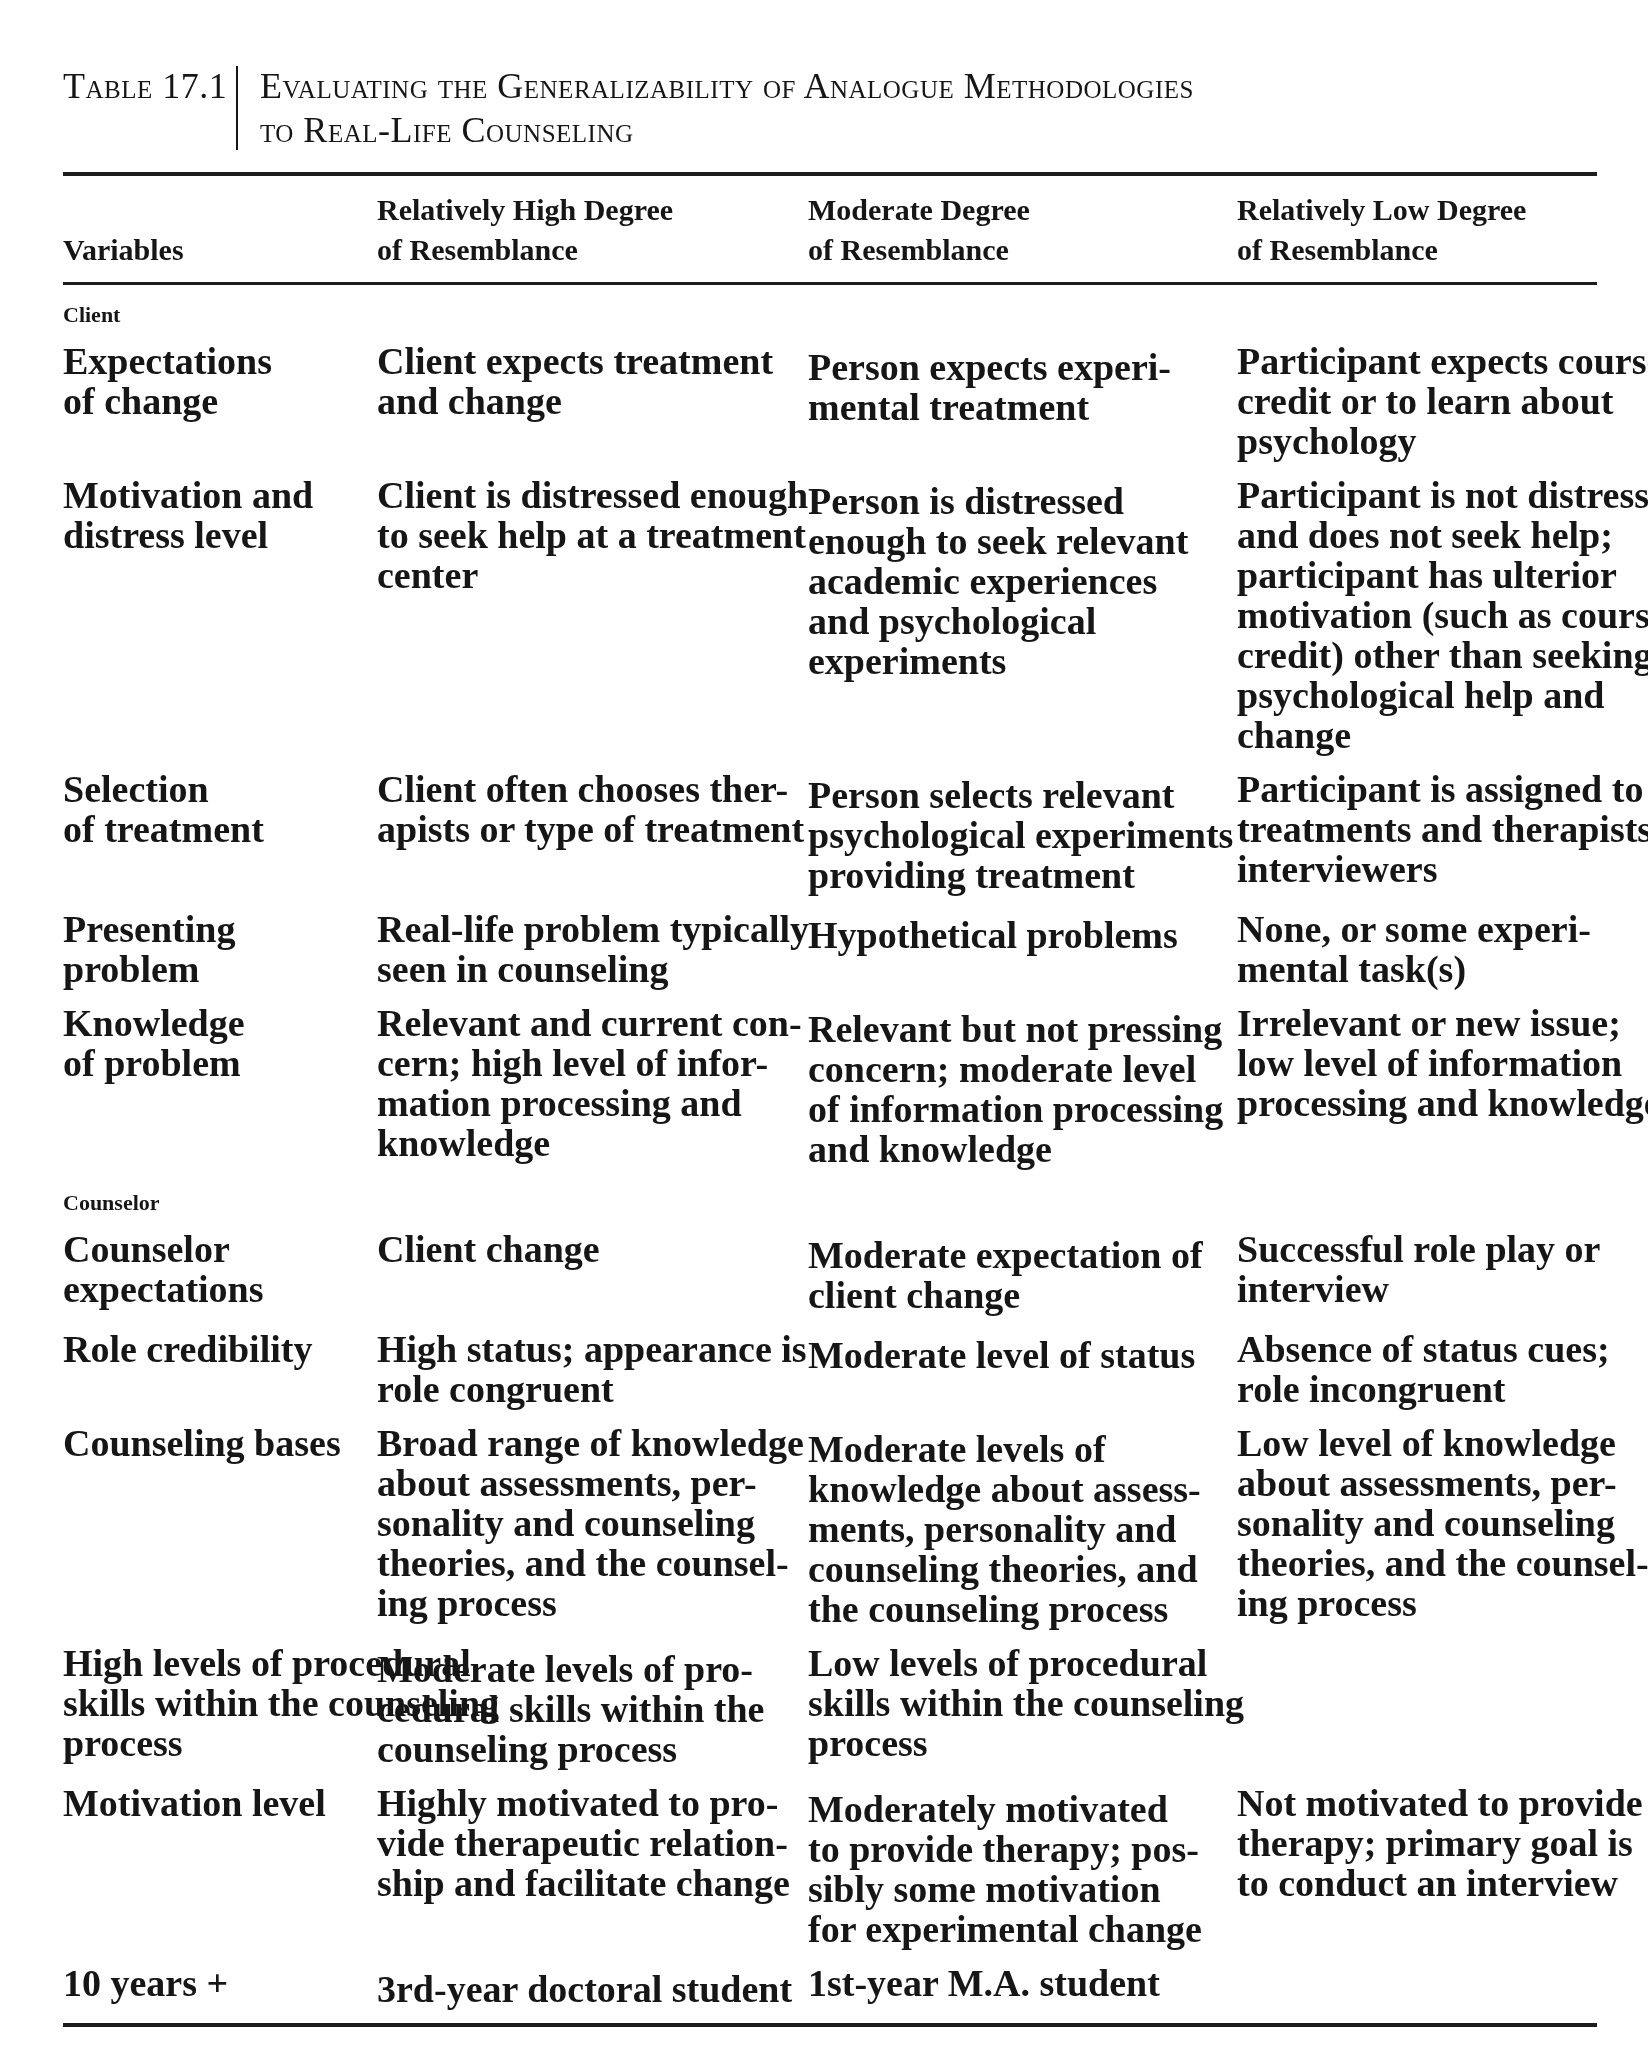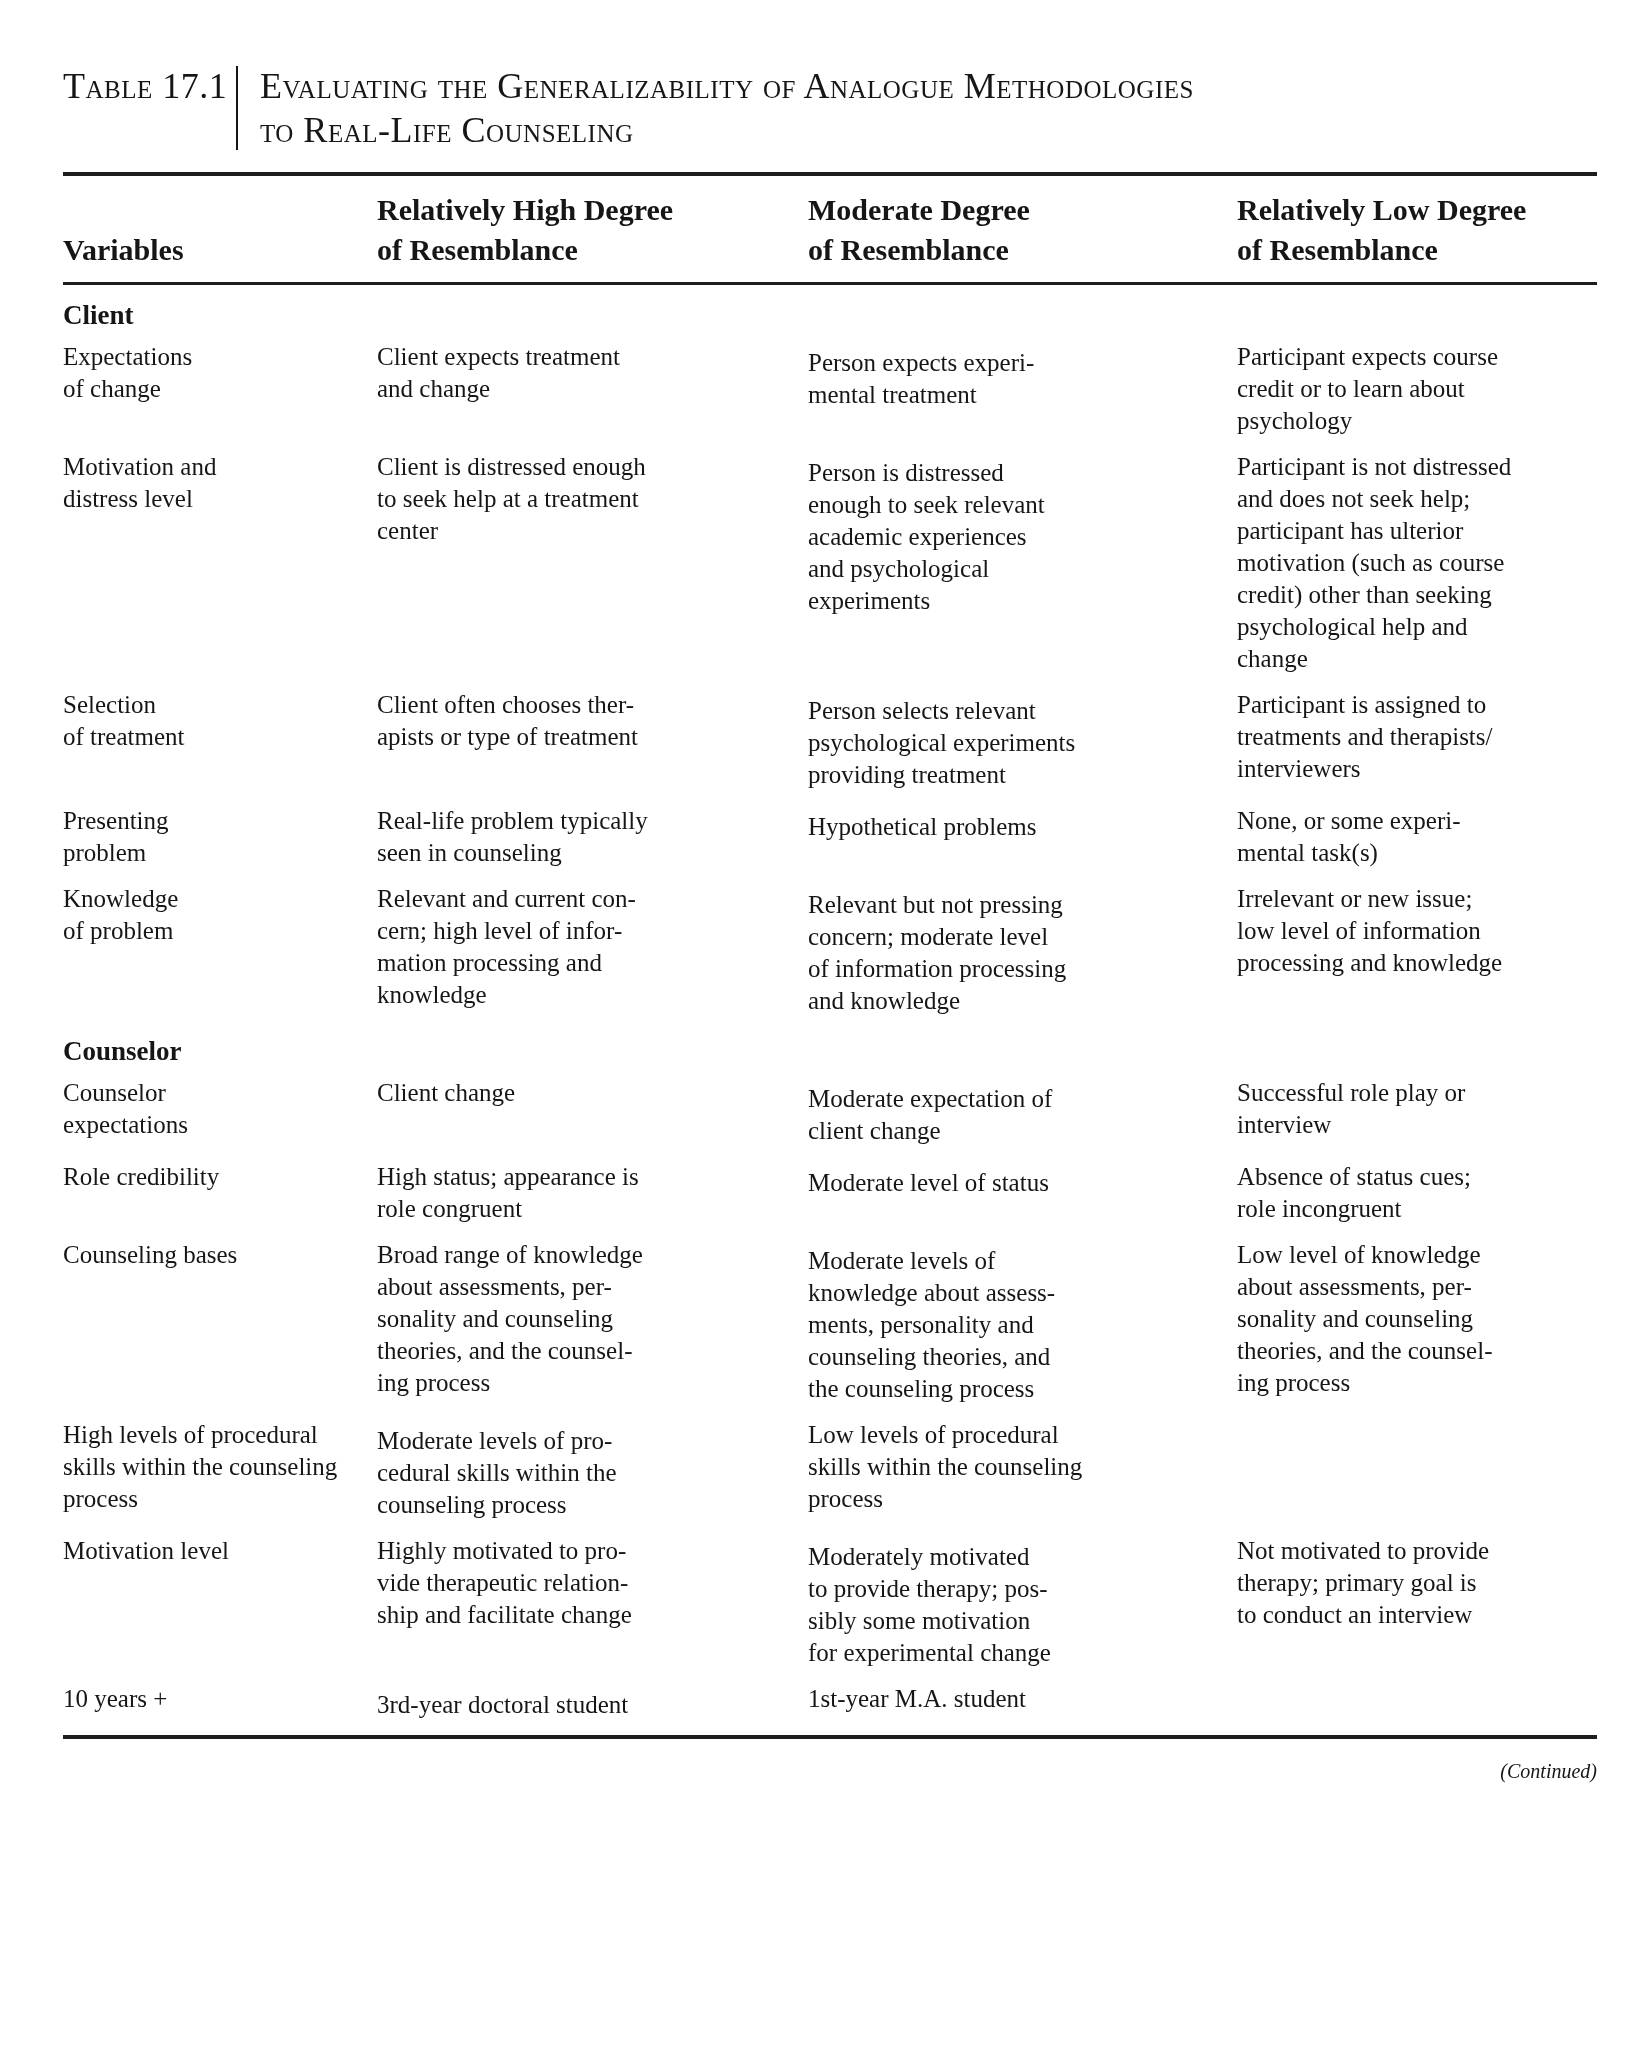--- a/index.html
+++ b/index.html
@@ -63,31 +63,32 @@
   .th {
     font-weight: bold;
     font-size: 30px;
     line-height: 40px;
     white-space: pre;
   }
   .th-var { align-self: end; }
   
   .section-label {
     font-weight: bold;
-    font-size: 27px;
+    font-size: 22px;
     line-height: 40px;
     margin: 10px 0 6px 0;
     white-space: pre;
   }
   .row { margin-bottom: 14px; }
   .cell {
-    font-size: 25px;
-    line-height: 32px;
+    font-size: 38px;
+    line-height: 40px;
     white-space: pre;
     padding-right: 16px;
+    font-weight: bold;
   }
   .cell-moderate { padding-top: 6px; }
   
   .footer {
     margin-top: 12px;
     text-align: right;
     font-style: italic;
     font-size: 20px;
     line-height: 40px;
   }

